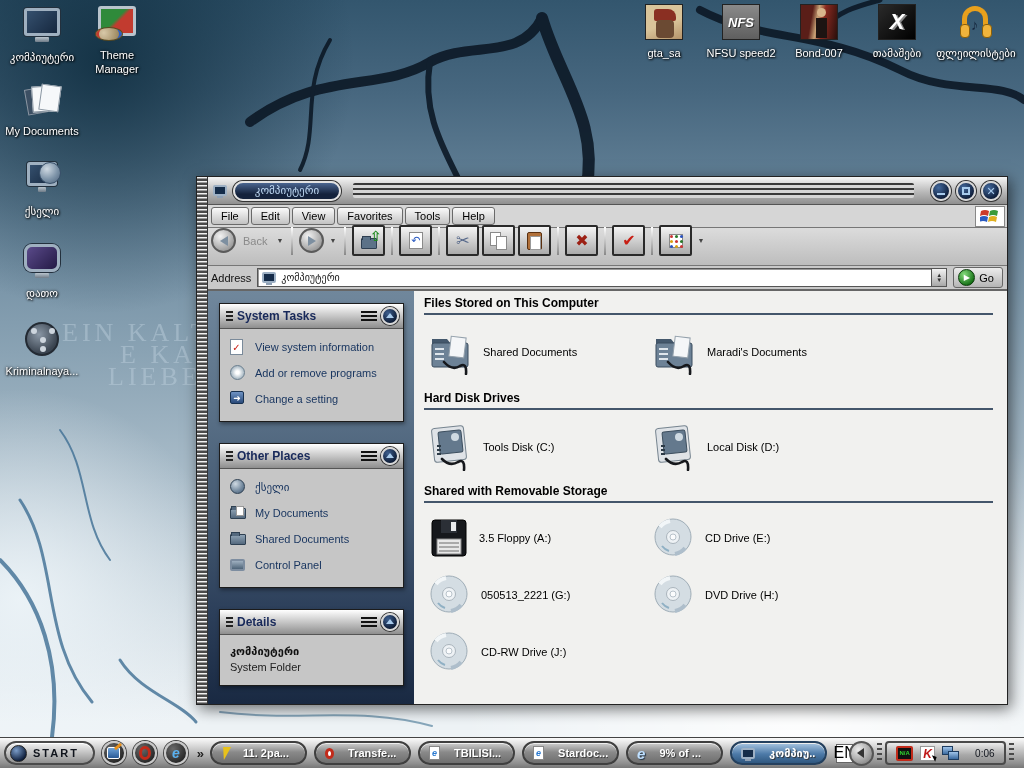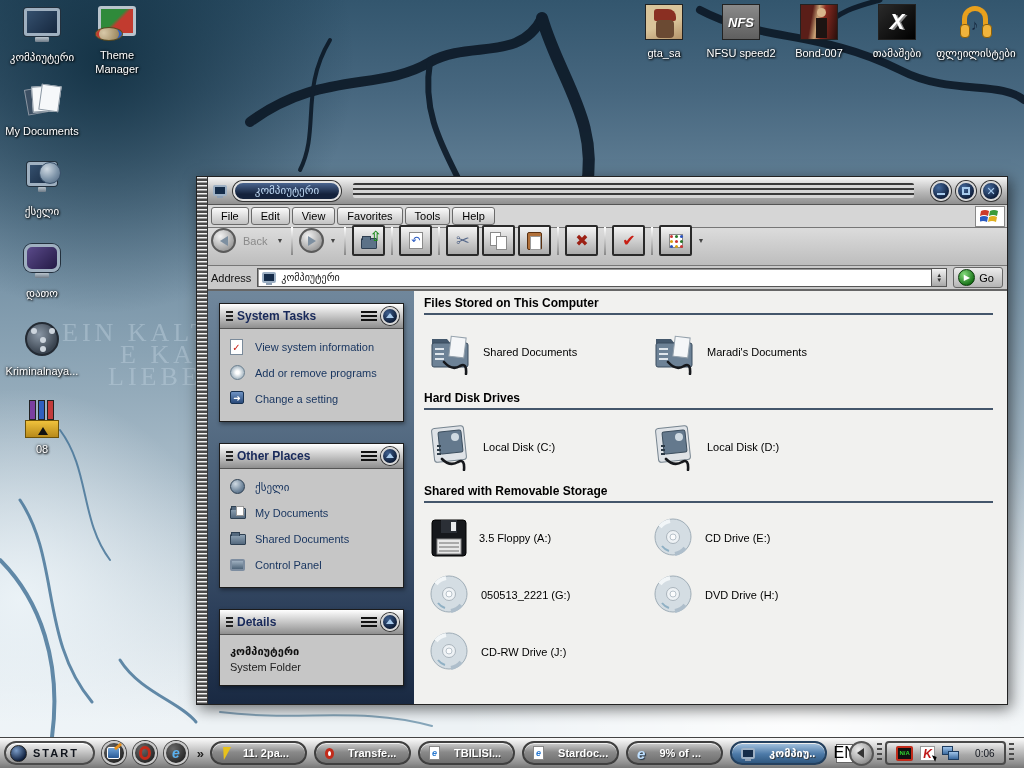--- a/index.html
+++ b/index.html
@@ -294,32 +294,20 @@
         <div class="ic-monitor violet"></div>
       </div>
     <div class="lbl">დათო</div>
   </div>
   <div class="dicon" style="left:2px; top:320px;">
     <div class="art">
         <div class="ic-reel"></div>
       </div>
     <div class="lbl">Kriminalnaya...</div>
   </div>
-  <div class="dicon" style="left:2px; top:400px;">
-    <div class="art">
-        <div class="ic-box">
-          <i class="bk b1"></i>
-          <i class="bk b2"></i>
-          <i class="bk b3"></i>
-          <i class="bx"></i>
-          <i class="ar"></i>
-        </div>
-      </div>
-    <div class="lbl">08</div>
-  </div>
 
   <div class="dicon" style="left:624px; top:4px;">
     <div class="art">
         <div class="sq-art art-gta"></div>
       </div>
     <div class="lbl">gta_sa</div>
   </div>
   <div class="dicon" style="left:701px; top:4px;">
     <div class="art">
         <div class="sq-art art-nfs">NFS</div>
@@ -570,21 +558,21 @@
             <div class="citem">
               <svg class="svgi" width="46" height="48" viewBox="0 0 46 48">
                 <rect x="5" y="4" width="32" height="34" rx="3" fill="#dfe3e7" stroke="#76848f" transform="rotate(-6 21 21)"></rect>
                 <rect x="11" y="8" width="23" height="22" rx="2" fill="#64798d" stroke="#3c4e5e" transform="rotate(-6 22 19)"></rect>
                 <circle cx="27" cy="14" r="4" fill="#cfdae2"></circle>
                 <rect x="9" y="22" width="4" height="2" fill="#2c3a46"></rect>
                   <rect x="9" y="26" width="4" height="2" fill="#2c3a46"></rect>
                   <rect x="9" y="30" width="4" height="2" fill="#2c3a46"></rect>
                 <path d="M14 36 q8 8 16 3 q7 -4 6 8" stroke="#16181c" stroke-width="2.6" fill="none" stroke-linecap="round"></path>
               </svg>
-              <span class="clbl">Local Disk (C:)</span>
+              <span class="clbl">Tools Disk (C:)</span>
             </div>
             <div class="citem">
               <svg class="svgi" width="46" height="48" viewBox="0 0 46 48">
                 <rect x="5" y="4" width="32" height="34" rx="3" fill="#dfe3e7" stroke="#76848f" transform="rotate(-6 21 21)"></rect>
                 <rect x="11" y="8" width="23" height="22" rx="2" fill="#64798d" stroke="#3c4e5e" transform="rotate(-6 22 19)"></rect>
                 <circle cx="27" cy="14" r="4" fill="#cfdae2"></circle>
                 <rect x="9" y="22" width="4" height="2" fill="#2c3a46"></rect>
                   <rect x="9" y="26" width="4" height="2" fill="#2c3a46"></rect>
                   <rect x="9" y="30" width="4" height="2" fill="#2c3a46"></rect>
                 <path d="M14 36 q8 8 16 3 q7 -4 6 8" stroke="#16181c" stroke-width="2.6" fill="none" stroke-linecap="round"></path>

